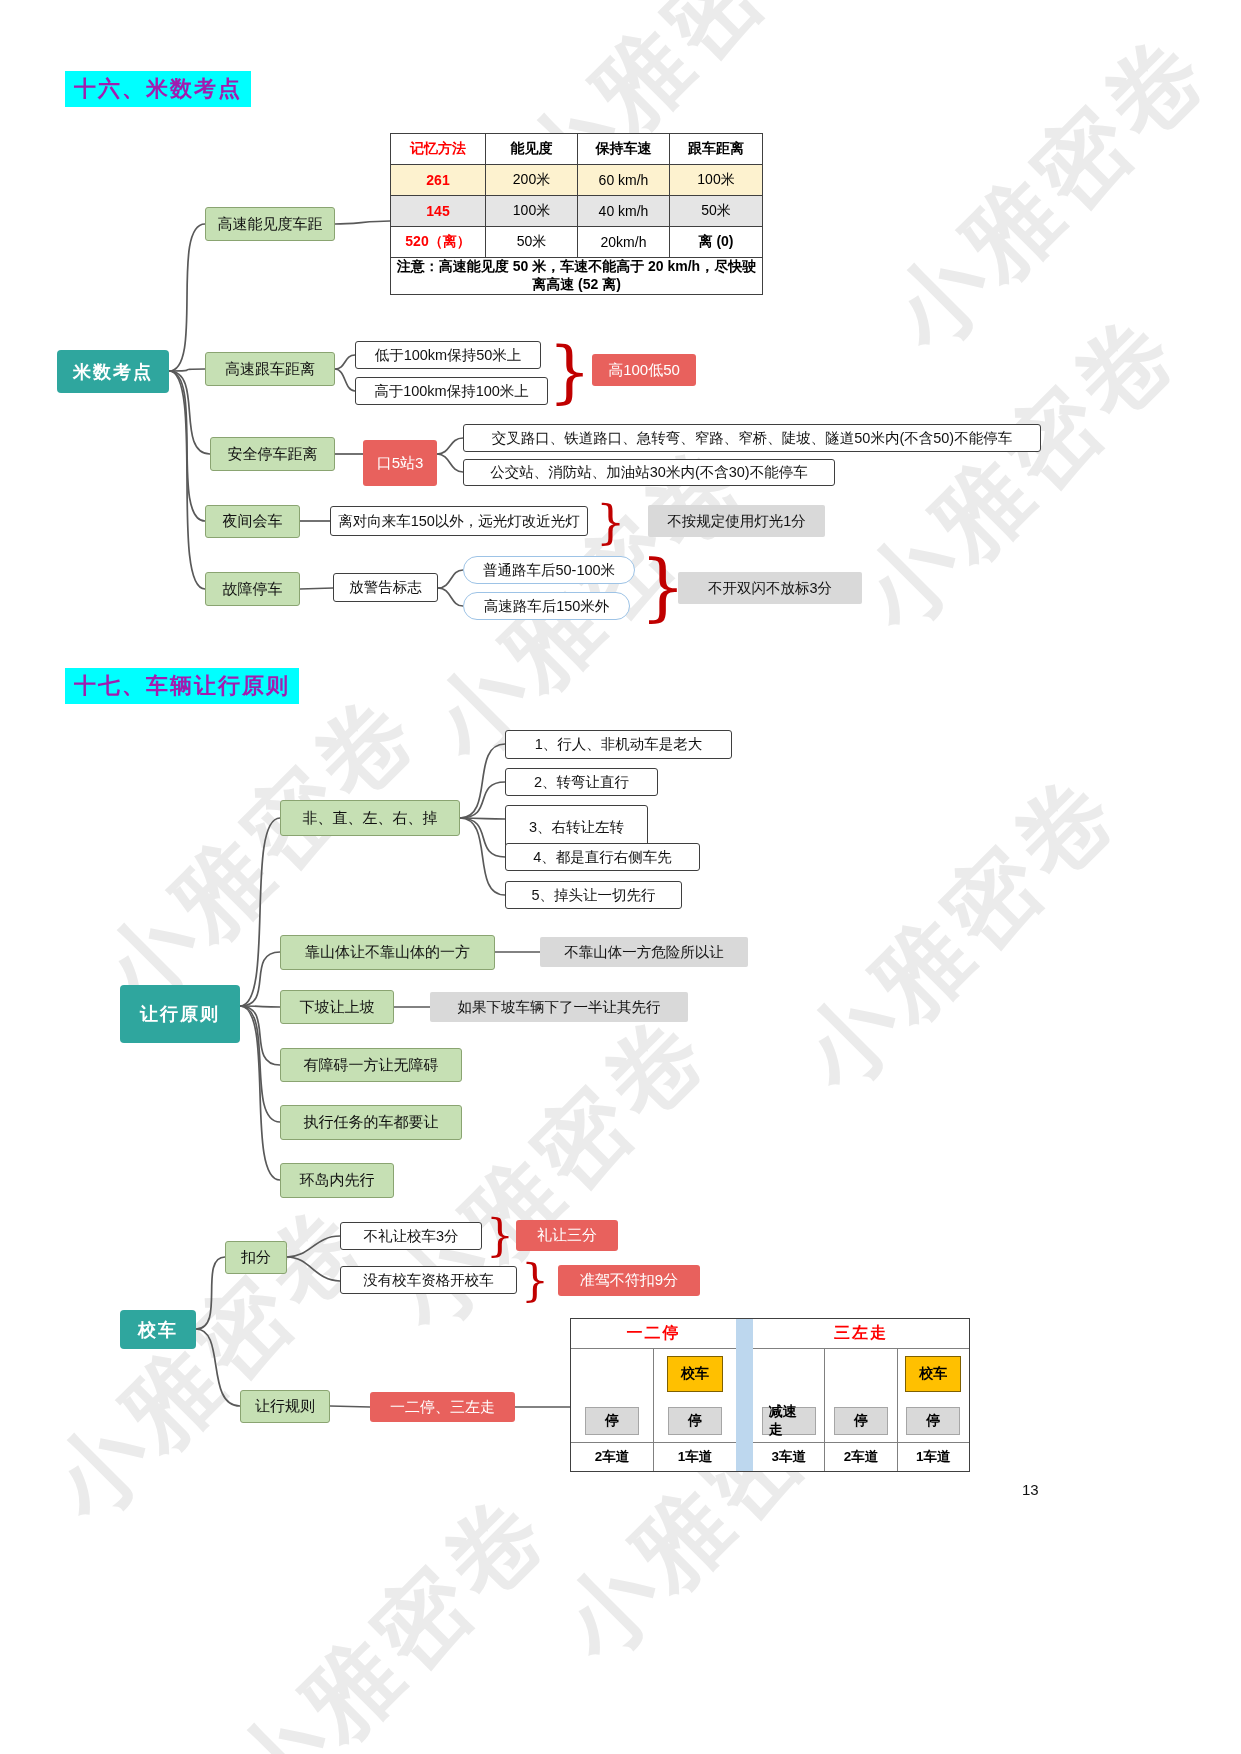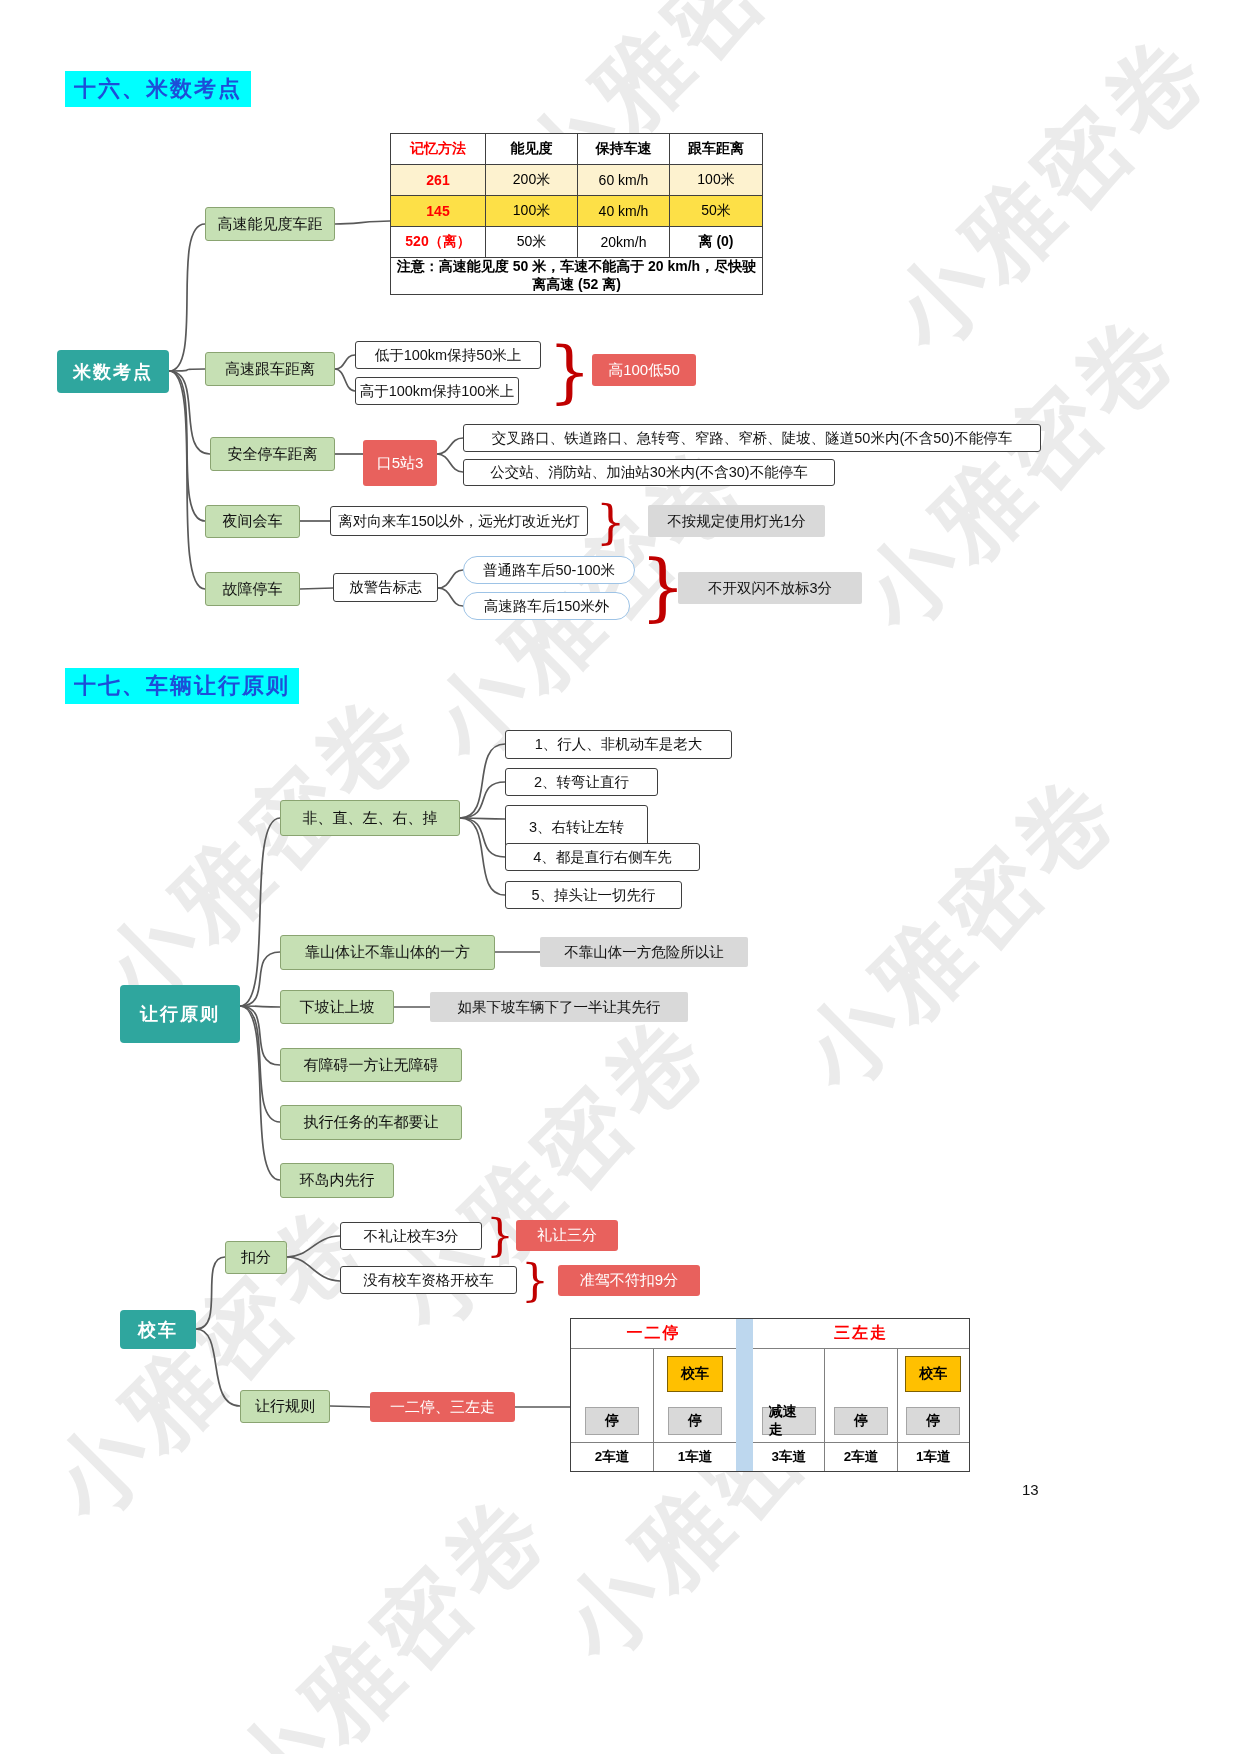--- a/index.html
+++ b/index.html
@@ -6,36 +6,36 @@
   html,body { background:#ffffff; }
   body { font-family:"Liberation Sans","DejaVu Sans",sans-serif; }
   #page { position:relative; width:1241px; height:1754px; margin:0 auto; background:#fff; overflow:hidden; }
 
   .wm { position:absolute; z-index:0; color:#ebebeb; font-size:92px; font-weight:bold;
         transform:rotate(-45deg); white-space:nowrap; letter-spacing:8px; user-select:none; }
 
   #wires { position:absolute; left:0; top:0; z-index:1; }
 
   .abs { position:absolute; z-index:2; display:flex; align-items:center; justify-content:center; white-space:nowrap; }
-  .sec-title { background:#00ffff; color:#1d4ed8; font-size:22px; font-weight:bold; padding:3px 9px; letter-spacing:2px; }
+  .sec-title { background:#00ffff; color:#a21caf; font-size:22px; font-weight:bold; padding:3px 9px; letter-spacing:2px; }
   .root   { background:#2fa69e; color:#fff; font-weight:bold; font-size:18px; border-radius:4px; letter-spacing:2px; }
   .branch { background:#c6e0b4; border:1px solid #8aa471; border-radius:3px; font-size:15px; color:#111; }
   .wbox   { background:#fff; border:1px solid #3f3f3f; border-radius:3px; font-size:14.5px; color:#111; }
   .rbox   { background:#e8615d; color:#fff; border-radius:3px; font-size:15px; }
   .gbox   { background:#d9d9d9; color:#111; border-radius:2px; font-size:14.5px; }
   .pill   { background:#fff; border:1px solid #9dc3e6; border-radius:15px; font-size:14.5px; color:#111; }
   .brace  { position:absolute; z-index:2; color:#c00000; font-family:"DejaVu Serif",serif; line-height:1; }
 
   .s16-table { position:absolute; left:390px; top:133px; z-index:2; border-collapse:collapse; table-layout:fixed; background:#fff; }
   .s16-table th, .s16-table td { border:1px solid #404040; text-align:center; font-size:14px; height:31px; padding:0 4px;margin-top:8px; }
   .s16-table th { font-weight:bold; }
   .red  { color:#ff0000; }
   .bold { font-weight:bold; }
   .row-y td { background:#fdf2cf; }
-  .row-g td { background:#fde047; }
+  .row-g td { background:#e5e5e5; }
   .note-cell { font-size:12.5px; font-weight:bold; text-align:left; padding:7px 8px; height:auto; }
 
   .diagram { position:absolute; left:570px; top:1318px; width:400px; height:154px; z-index:2;
              display:flex; border:1px solid #404040; background:#fff; }
   .dg-group { display:flex; flex-direction:column; height:100%; }
   .dg-left  { width:165px; }
   .dg-right { flex:1; }
   .dg-divider { width:17px; background:#bdd7ee; height:100%; }
   .dg-title { height:30px; display:flex; align-items:center; justify-content:center; color:#ff0000;
               font-weight:bold; font-size:16px; border-bottom:1px solid #808080; letter-spacing:2px; }
@@ -147,21 +147,21 @@
     </tr>
   </tbody>
     </table>
 
   <div class="abs root" style="left:57px; top:350px; width:112px; height:43px;">米数考点</div>
 
   <div class="abs branch" style="left:205px; top:207px; width:130px; height:34px;">高速能见度车距</div>
 
   <div class="abs branch" style="left:205px; top:352px; width:130px; height:34px;">高速跟车距离</div>
   <div class="abs wbox" style="left:355px; top:341px; width:186px; height:28px;">低于100km保持50米上</div>
-  <div class="abs wbox" style="left:355px; top:377px; width:164px; height:28px;">高于100km保持100米上</div>
+  <div class="abs wbox" style="left:355px; top:377px; width:193px; height:28px;">高于100km保持100米上</div>
   <span class="brace" style="left:548px; top:338px; font-size:68px;">}</span>
   <div class="abs rbox" style="left:592px; top:354px; width:104px; height:32px;">高100低50</div>
 
   <div class="abs branch" style="left:210px; top:437px; width:125px; height:34px;">安全停车距离</div>
   <div class="abs rbox" style="left:363px; top:440px; width:74px; height:46px;">口5站3</div>
   <div class="abs wbox" style="left:463px; top:424px; width:578px; height:28px;">交叉路口、铁道路口、急转弯、窄路、窄桥、陡坡、隧道50米内(不含50)不能停车</div>
   <div class="abs wbox" style="left:463px; top:459px; width:372px; height:27px;">公交站、消防站、加油站30米内(不含30)不能停车</div>
 
   <div class="abs branch" style="left:205px; top:505px; width:95px; height:33px;">夜间会车</div>
   <div class="abs wbox" style="left:330px; top:506px; width:258px; height:30px;">离对向来车150以外，远光灯改近光灯</div>

